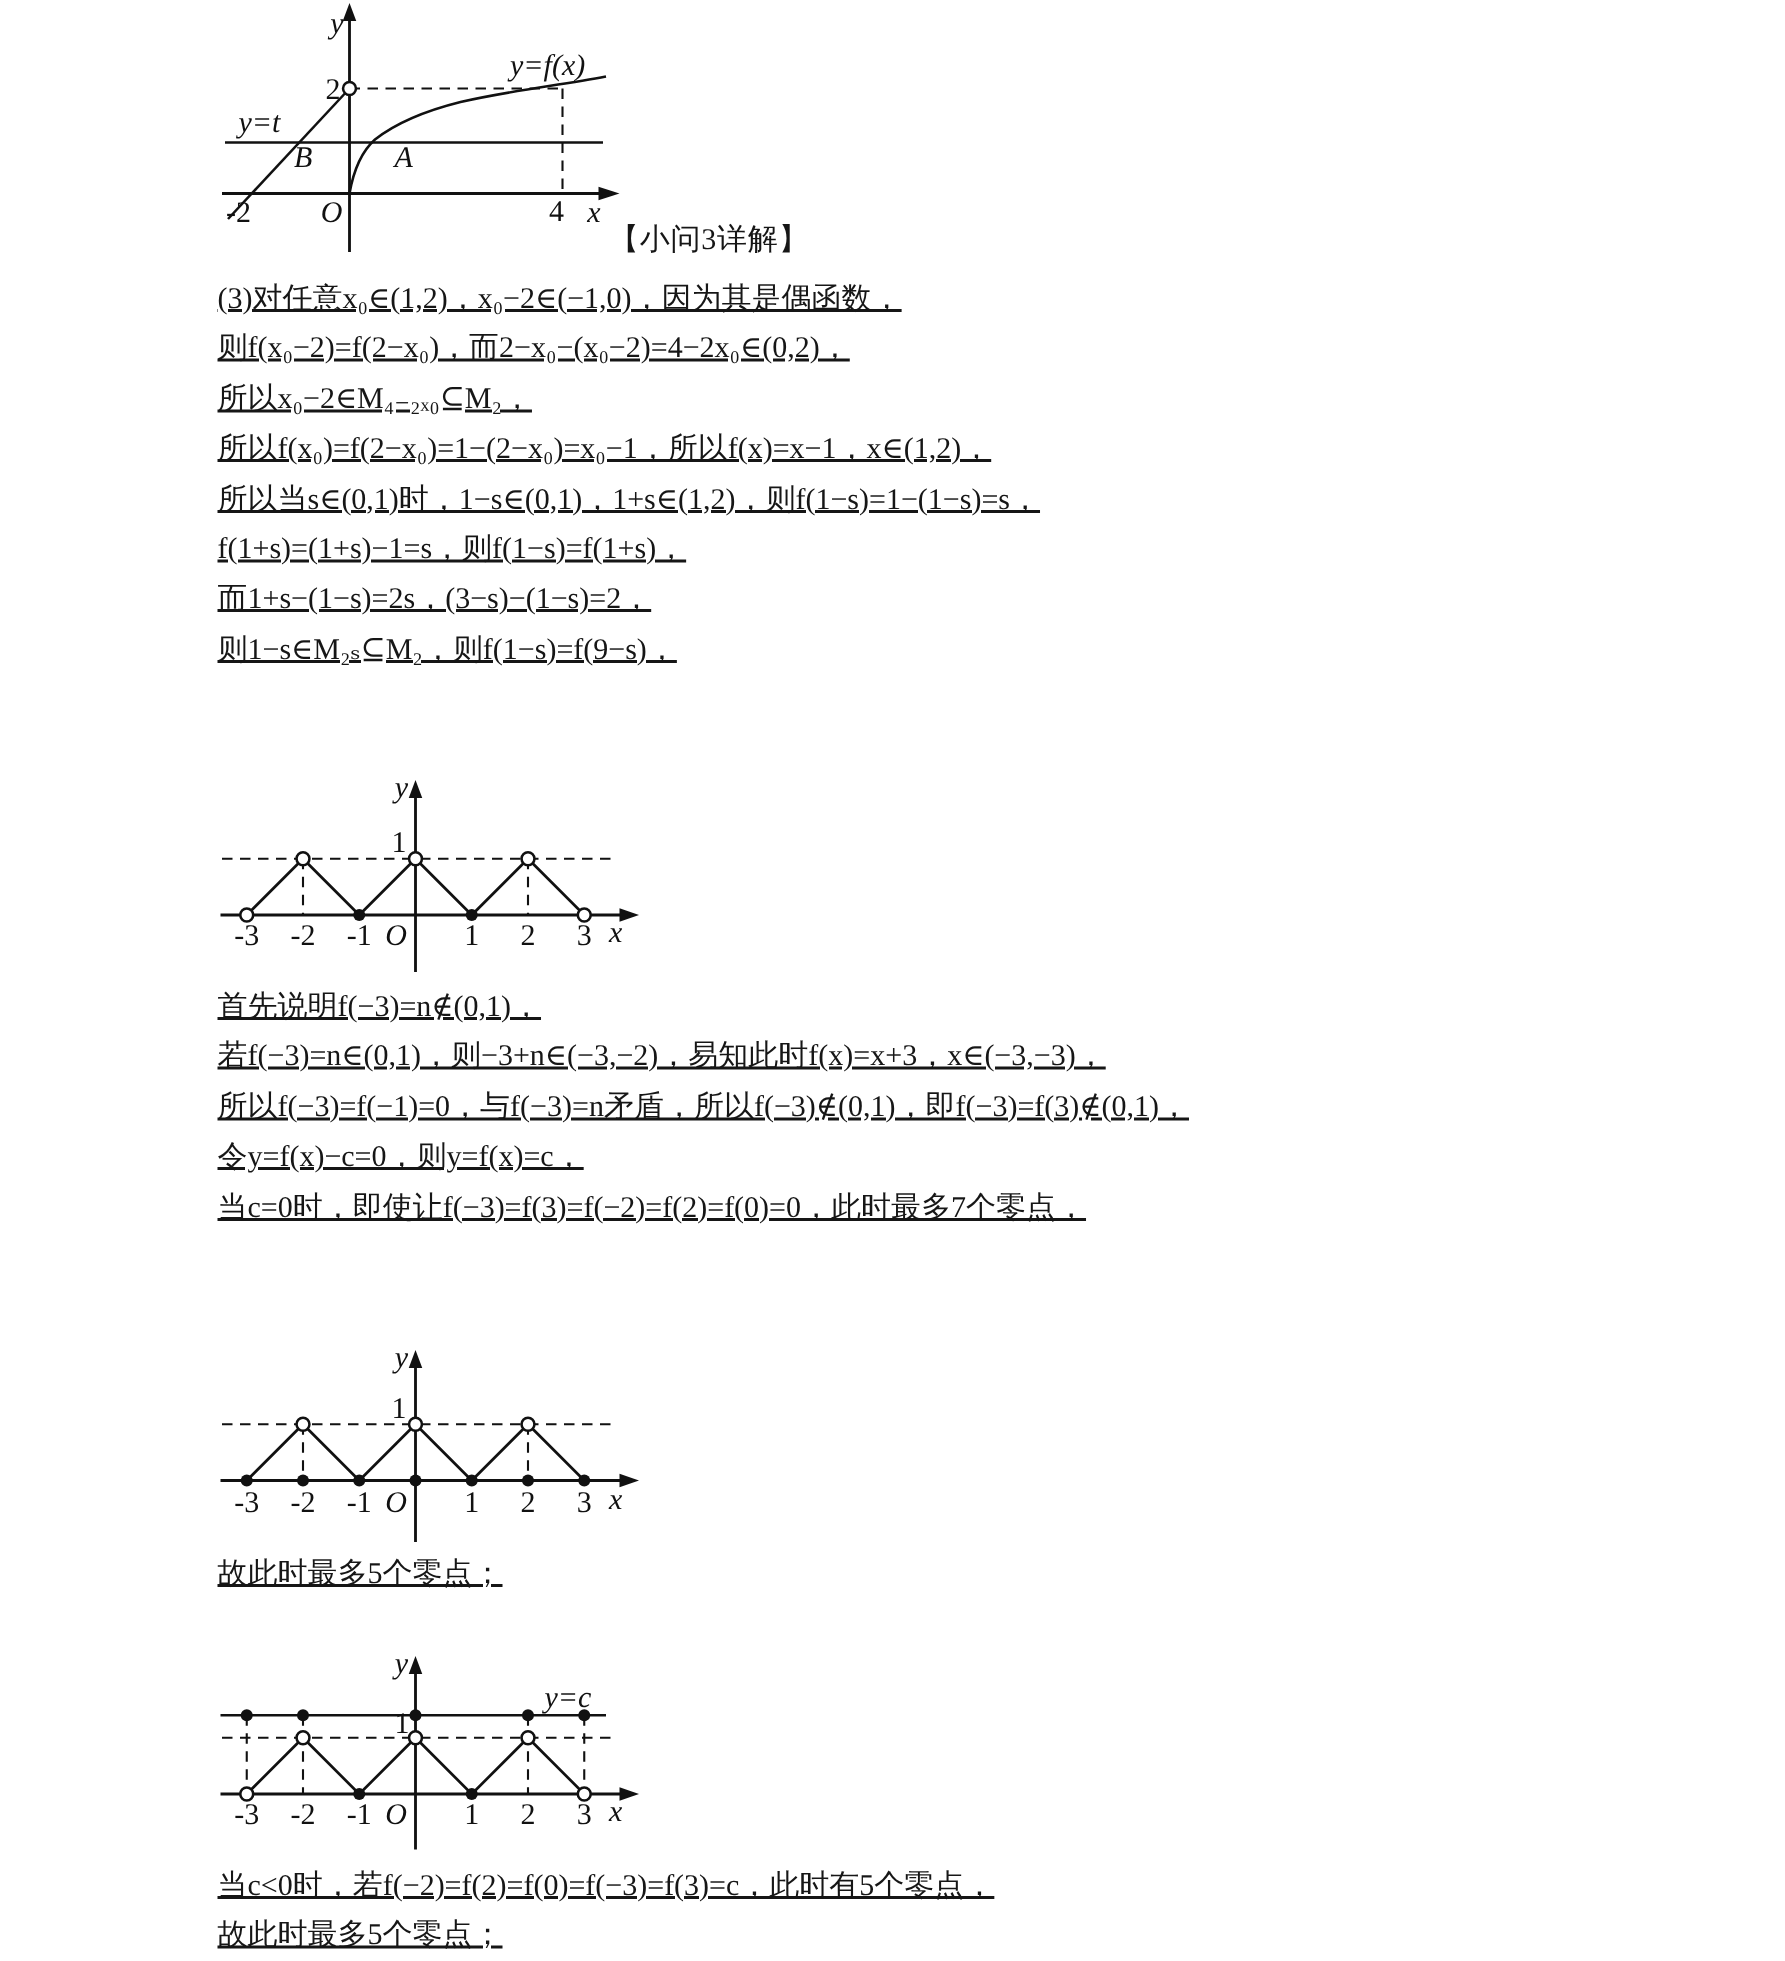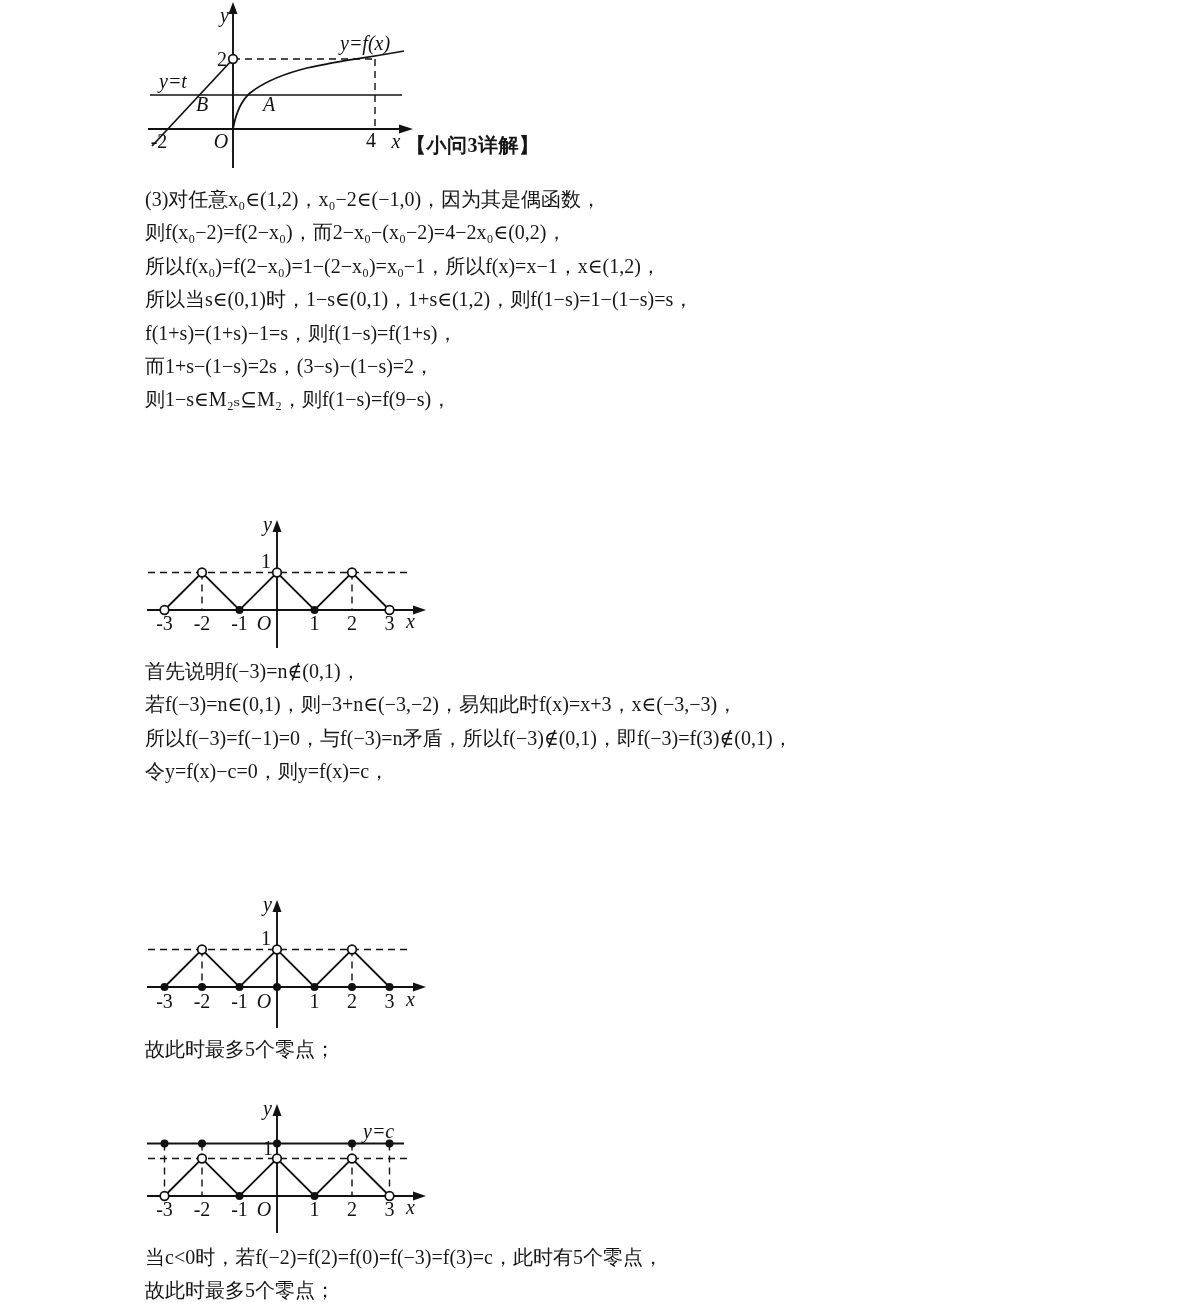--- a/index.html
+++ b/index.html
@@ -2,24 +2,24 @@
 <html><head>
 <meta charset="utf-8">
 <style>
   html,body{margin:0;padding:0;background:#ffffff;}
   .page{
     position:relative;width:1190px;height:1307px;background:#ffffff;
     font-family:"Liberation Serif","DejaVu Serif","DejaVu Sans",serif;
     color:#161616;overflow:hidden;
   }
   .tblock{position:absolute;left:145px;white-space:nowrap;}
-  .tline{font-size:20px;line-height:33.4px;height:33.4px;}
+  .tline{font-size:20px;line-height:33.4px;height:33.4px;text-decoration:underline;}
   .heading{
-    position:absolute;left:406px;top:132px;
-    font-size:20px;font-weight:bold;letter-spacing:.5px;
+    position:absolute;left:406px;top:146px;
+    font-size:20px;font-weight:normal;letter-spacing:.5px;
   }
   svg.fig{position:absolute;overflow:visible;}
   svg text{
     font-family:"Liberation Serif","DejaVu Serif","DejaVu Sans",serif;
     font-size:20px;font-style:italic;fill:#111;
   }
   svg text.tick{font-style:normal;}
   .axis{stroke:#111;stroke-width:1.9;fill:none;}
   .wave{stroke:#111;stroke-width:1.8;fill:none;}
   .curve{stroke:#111;stroke-width:1.7;fill:none;}
@@ -62,20 +62,21 @@
     <text x="91" y="148" text-anchor="middle">O</text>
     <text class="tick" x="241" y="147" text-anchor="middle">4</text>
     <text x="266" y="148" text-anchor="middle">x</text>
   </svg>
 
   <div class="heading">【小问3详解】</div>
 
   <div class="tblock" style="top:183px">
     <div class="tline">(3)对任意x₀∈(1,2)，x₀−2∈(−1,0)，因为其是偶函数，</div>
     <div class="tline">则f(x₀−2)=f(2−x₀)，而2−x₀−(x₀−2)=4−2x₀∈(0,2)，</div>
+    <div class="tline">所以x₀−2∈M₄₋₂ₓ₀⊆M₂，</div>
     <div class="tline">所以f(x₀)=f(2−x₀)=1−(2−x₀)=x₀−1，所以f(x)=x−1，x∈(1,2)，</div>
     <div class="tline">所以当s∈(0,1)时，1−s∈(0,1)，1+s∈(1,2)，则f(1−s)=1−(1−s)=s，</div>
     <div class="tline">f(1+s)=(1+s)−1=s，则f(1−s)=f(1+s)，</div>
     <div class="tline">而1+s−(1−s)=2s，(3−s)−(1−s)=2，</div>
     <div class="tline">则1−s∈M₂ₛ⊆M₂，则f(1−s)=f(9−s)，</div>
   </div>
 
   <svg class="fig" style="left:145px;top:516px" width="300" height="136" viewBox="0 0 300 136">
     <line class="axis" x1="2" y1="94" x2="270" y2="94"></line>
     <polygon class="arrow" points="268,89.5 281,94 268,98.5"></polygon>
@@ -104,20 +105,21 @@
     <text class="tick" x="207" y="114" text-anchor="middle">2</text>
     <text class="tick" x="244.5" y="114" text-anchor="middle">3</text>
     <text x="261" y="112">x</text>
   </svg>
 
   <div class="tblock" style="top:655px">
     <div class="tline">首先说明f(−3)=n∉(0,1)，</div>
     <div class="tline">若f(−3)=n∈(0,1)，则−3+n∈(−3,−2)，易知此时f(x)=x+3，x∈(−3,−3)，</div>
     <div class="tline">所以f(−3)=f(−1)=0，与f(−3)=n矛盾，所以f(−3)∉(0,1)，即f(−3)=f(3)∉(0,1)，</div>
     <div class="tline">令y=f(x)−c=0，则y=f(x)=c，</div>
+    <div class="tline">当c=0时，即使让f(−3)=f(3)=f(−2)=f(2)=f(0)=0，此时最多7个零点，</div>
   </div>
 
   <svg class="fig" style="left:145px;top:896px" width="300" height="136" viewBox="0 0 300 136">
     <line class="axis" x1="2" y1="91" x2="270" y2="91"></line>
     <polygon class="arrow" points="268,86.5 281,91 268,95.5"></polygon>
     <line class="axis" x1="132" y1="14" x2="132" y2="132"></line>
     <polygon class="arrow" points="127.5,16 132,4 136.5,16"></polygon>
     <g>
         <line x1="3" x2="263" y1="53.5" y2="53.5" class="dash"></line>
         <line x1="57" x2="57" y1="53.5" y2="91" class="dash"></line>

